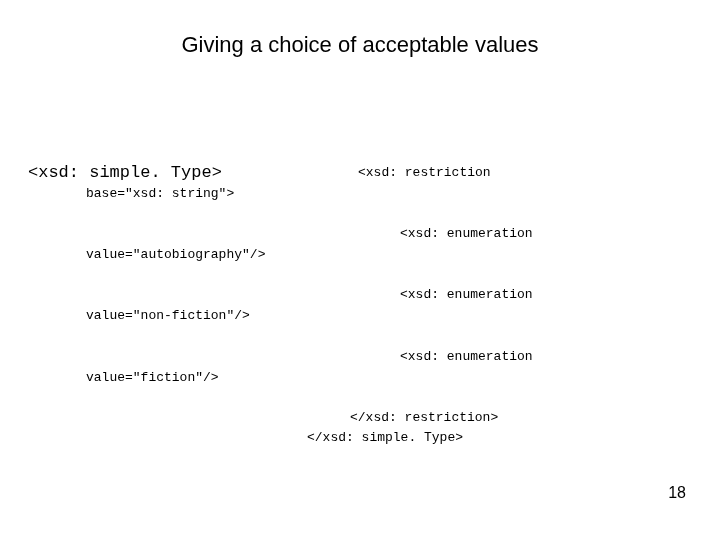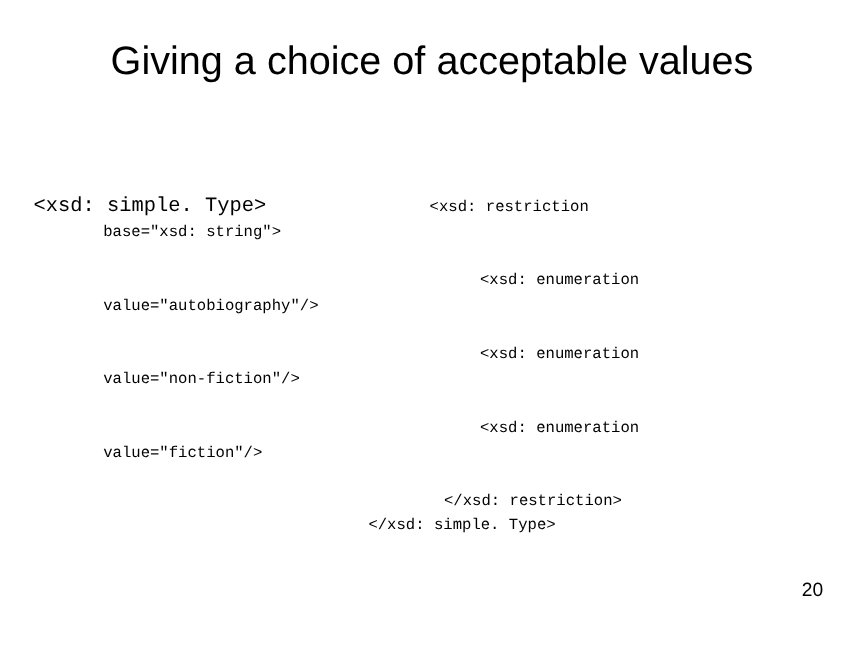--- a/index.html
+++ b/index.html
@@ -11,21 +11,21 @@
       color: #000;
       position: relative;
       overflow: hidden;
     }
     .title {
       position: absolute;
       top: 32px;
       left: 0;
       width: 720px;
       text-align: center;
-      font-size: 33px;
+      font-size: 22px;
       font-weight: 400;
     }
     .code {
       position: absolute;
       top: 124px;
       left: 28px;
       font-family: "Courier New", Courier, monospace;
       font-size: 17px;
       line-height: 1.15;
       white-space: pre;
@@ -62,16 +62,16 @@
 <div class="rcol" style="top:247px; left:86px;">value="autobiography"/&gt;</div>
 
 <div class="rcol" style="top:287px; left:400px;">&lt;xsd: enumeration</div>
 
 <div class="rcol" style="top:308px; left:86px;">value="non-fiction"/&gt;</div>
 
 <div class="rcol" style="top:349px; left:400px;">&lt;xsd: enumeration</div>
 
 <div class="rcol" style="top:370px; left:86px;">value="fiction"/&gt;</div>
 
-<div class="rcol" style="top:410px; left:370px;">&lt;/xsd: restriction&gt;</div>
+<div class="rcol" style="top:410px; left:350px;">&lt;/xsd: restriction&gt;</div>
 <div class="rcol" style="top:430px; left:307px;">&lt;/xsd: simple. Type&gt;</div>
 
-<div class="page-num">20</div>
+<div class="page-num">18</div>
 
 </body></html>

